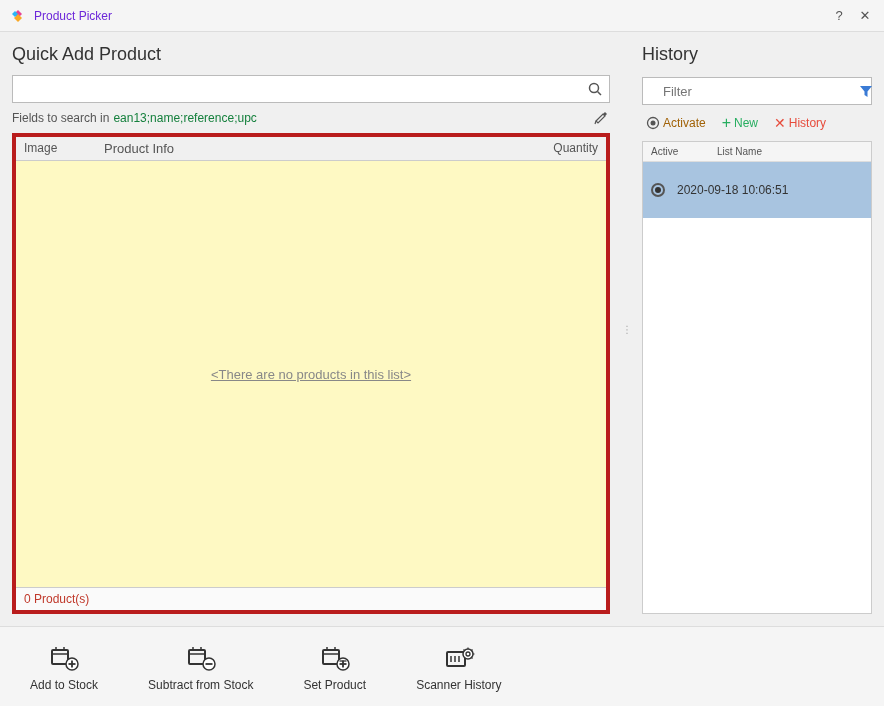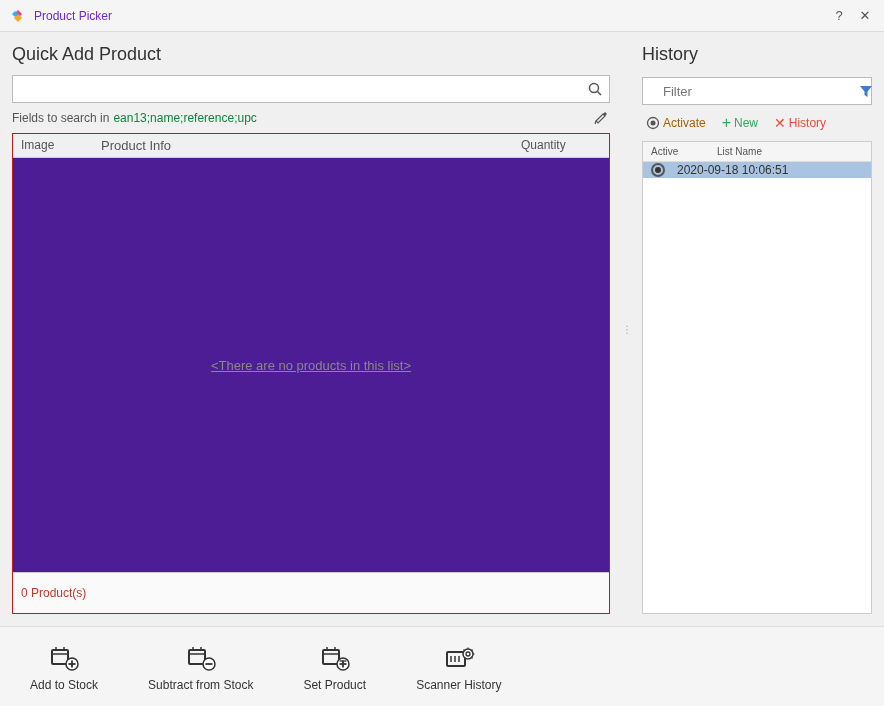--- a/index.html
+++ b/index.html
@@ -117,46 +117,46 @@
       margin-left: auto;
       background: transparent;
       border: none;
       cursor: pointer;
       color: #666;
       font-size: 14px;
       padding: 2px;
     }
     .product-table {
       flex: 1;
-      border: 1px solid #b91c1c;
-      display: flex;
-      flex-direction: column;
-      background: #4c1d95;
+      border: 4px solid #b91c1c;
+      display: flex;
+      flex-direction: column;
+      background: #fef9c3;
       overflow: hidden;
     }
     .table-header {
       display: flex;
       background: #f0f0f0;
       border-bottom: 1px solid #ccc;
       padding: 4px 8px;
     }
     .col-image { width: 80px; color: #555; font-size: 12px; }
     .col-info { flex: 1; color: #555; font-size: 13px; }
-    .col-qty { width: 80px; color: #555; font-size: 12px; }
+    .col-qty { width: 80px; text-align: right; color: #555; font-size: 12px; }
     .table-body {
       flex: 1;
       display: flex;
       align-items: center;
       justify-content: center;
       color: #888;
       font-size: 13px;
       text-decoration: underline;
     }
     .table-footer {
-      padding: 13px 8px;
+      padding: 4px 8px;
       border-top: 1px solid #ccc;
       font-size: 12px;
       color: #c0392b;
       background: #fafafa;
     }
     .right-panel {
       width: 230px;
       display: flex;
       flex-direction: column;
       gap: 8px;
@@ -224,21 +224,21 @@
       border-bottom: 1px solid #ddd;
       font-size: 10px;
       color: #555;
       gap: 16px;
     }
     .history-col-active { width: 50px; }
     .history-col-name { flex: 1; }
     .history-item {
       display: flex;
       align-items: center;
-      padding: 1px 8px;
+      padding: 21px 8px;
       gap: 12px;
       background: #a8c4e0;
       cursor: pointer;
     }
     .radio-icon {
       width: 14px;
       height: 14px;
       border: 2px solid #555;
       border-radius: 50%;
       display: flex;

